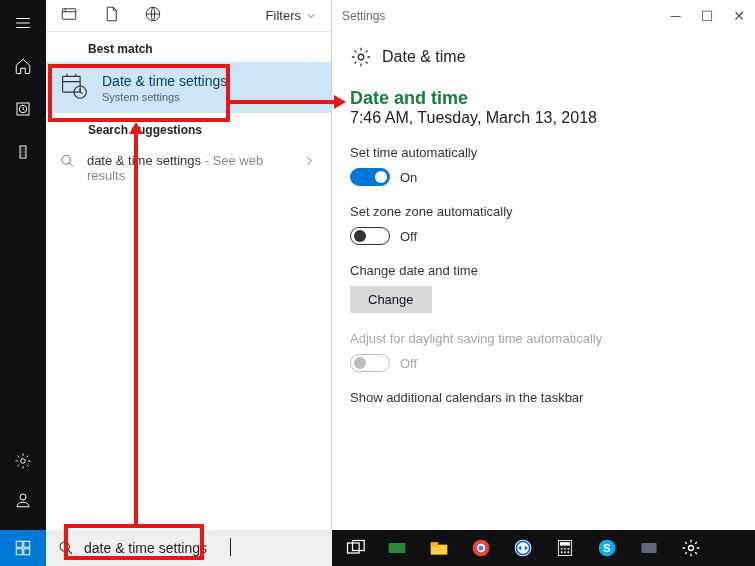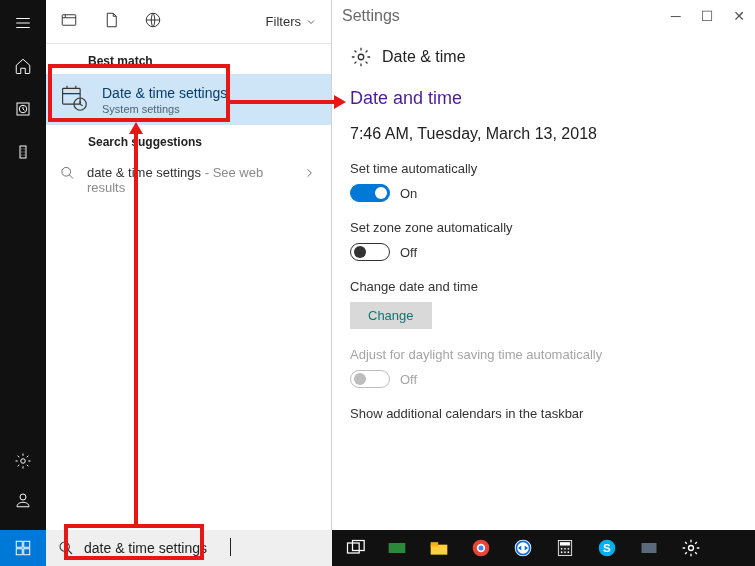--- a/index.html
+++ b/index.html
@@ -8,21 +8,21 @@
   
   .side-rail { position: absolute; left: 0; top: 0; width: 46px; height: 566px; background: #111; display: flex; flex-direction: column; align-items: center; color: #fff; }
   .side-rail .top-icons { display: flex; flex-direction: column; align-items: center; gap: 22px; margin-top: 14px; }
   .side-rail .bottom-icons { margin-top: auto; display: flex; flex-direction: column; align-items: center; gap: 18px; margin-bottom: 0; }
   .side-rail svg { width: 18px; height: 18px; stroke: #fff; fill: none; stroke-width: 1.3; }
   .home-outline { width:18px; height:18px; }
   .start-btn { width: 46px; height: 36px; background: #0078d7; display: flex; align-items: center; justify-content: center; }
 
   
   .search-pane { position: absolute; left: 46px; top: 0; width: 286px; height: 530px; background: #fff; border-right: 1px solid #d0d0d0; }
-  .sp-top { height: 44px; display: flex; align-items: center; padding: 0 14px; border-bottom: 1px solid #e6e6e6; }
+  .sp-top { height: 32px; display: flex; align-items: center; padding: 0 14px; border-bottom: 1px solid #e6e6e6; }
   .sp-top .tab-icon { margin-right: 24px; }
   .sp-top .tab-icon svg { width:18px; height:18px; stroke:#333; fill:none; stroke-width:1.3; }
   .sp-top .filters { margin-left: auto; display:flex; align-items:center; gap:4px; color:#333; cursor:pointer; }
   .sp-top .filters svg{ width:12px;height:12px;stroke:#333;fill:none;stroke-width:1.5;}
   .sp-section-title { font-size: 12px; font-weight: 600; color:#222; padding: 10px 14px 6px; margin-left: 28px; }
   .best-match { display:flex; align-items:center; gap:14px; padding:10px 14px; background:#cde5f7; cursor:pointer; }
   .best-match .bm-icon svg{ width:28px;height:28px; stroke:#333; fill:none; stroke-width:1.3;}
   .bm-title { font-size:14px; color:#0a3d6b; }
   .bm-sub   { font-size:11px; color:#4d6377; margin-top:2px; }
   .suggest { display:flex; gap:12px; padding:10px 14px; cursor:pointer; color:#333;}
@@ -32,42 +32,42 @@
 
   
   .search-bar { position:absolute; left:46px; top:530px; width:286px; height:36px; background:#efefef; display:flex; align-items:center; padding:0 12px; }
   .search-bar svg{width:16px;height:16px;stroke:#333;fill:none;stroke-width:1.6;margin-right:10px;}
   .search-bar input{ flex:1; border:none; background:transparent; font-size:14px; outline:none; color:#222;}
   .caret{position:absolute;left:230px;top:538px;width:1px;height:18px;background:#222;}
 
   
   .settings-win { position:absolute; left:332px; top:0; width:423px; height:530px; background:#fff; }
   .titlebar { height:32px; display:flex; align-items:center; padding:0 10px; color:#6a6a6a;}
-  .titlebar .title{ font-size:16px; }
+  .titlebar .title{ font-size:12px; }
   .win-btns{ margin-left:auto; display:flex; gap:20px; }
   .win-btns span{ cursor:pointer; font-size:14px; color:#555; line-height:1;}
   .sw-body{ padding: 14px 18px 0; }
   .sw-header{ display:flex; align-items:center; gap:10px; margin-bottom:20px;}
   .sw-header svg{width:22px;height:22px;stroke:#333;fill:none;stroke-width:1.4;}
   .sw-header h1{ font-size:16px; font-weight:400; color:#222;}
-  .sw-h2{ font-size:18px; font-weight:400; color:#4c1d95; margin-bottom:16px; }
+  .sw-h2{ font-size:18px; font-weight:700; color:#15803d; margin-bottom:0; }
   .sw-time{ font-size:16px; color:#222; margin-bottom:18px; }
   .sw-label{ font-size:13px; color:#333; margin-bottom:8px; }
   .sw-label.disabled{ color:#a5a5a5; }
   .row{ margin-bottom:18px; }
   .toggle{ display:flex; align-items:center; gap:10px; }
   .switch{ width:40px; height:18px; border:1px solid #333; border-radius:10px; position:relative; background:#fff; cursor:pointer;}
   .switch .knob{ position:absolute; width:12px; height:12px; border-radius:50%; background:#333; top:2px; left:3px; }
   .switch.on{ background:#0078d7; border-color:#0078d7; }
   .switch.on .knob{ background:#fff; left:24px; }
   .switch.disabled{ border-color:#bdbdbd; cursor:default;}
   .switch.disabled .knob{ background:#bdbdbd; }
   .toggle-label{ font-size:13px; color:#333; }
   .toggle-label.disabled{color:#a5a5a5;}
-  .change-btn{ padding:6px 18px; background:#d9d9d9; color:#0f766e; border:none; font-size:13px; cursor:default;}
+  .change-btn{ padding:6px 18px; background:#d9d9d9; color:#0f172a; border:none; font-size:13px; cursor:default;}
   .tz-select{ width:100%; display:flex; align-items:center; justify-content:space-between; border:1px solid #888; padding:6px 10px; font-size:13px; color:#222; background:#fff; cursor:pointer;}
   .tz-select svg{width:12px;height:12px;stroke:#666;fill:none;stroke-width:1.5;}
 
   
   .taskbar{ position:absolute; left:332px; top:530px; width:423px; height:36px; background:#111; display:flex; align-items:center; padding:0 10px; gap:16px;}
   .taskbar .tb-item{ width:26px; height:26px; display:flex;align-items:center;justify-content:center; cursor:pointer;}
   .taskbar .tb-item svg{width:20px;height:20px;}
 
   
   .anno{ position:absolute; border:4px solid #e81717; pointer-events:none; }

